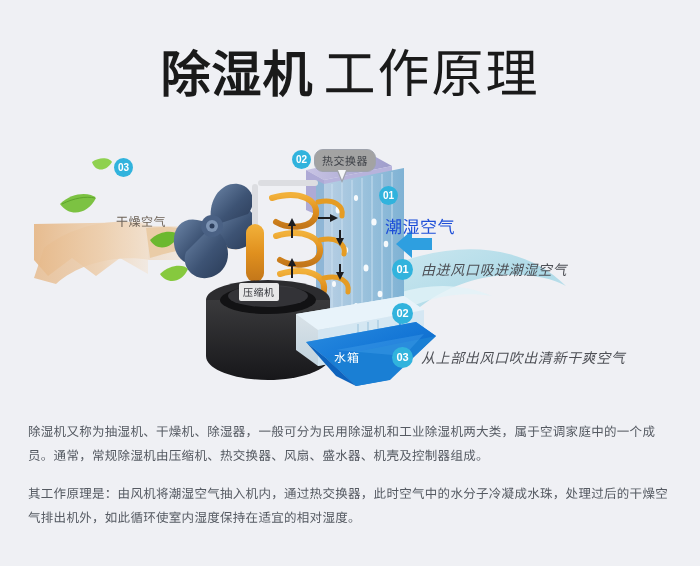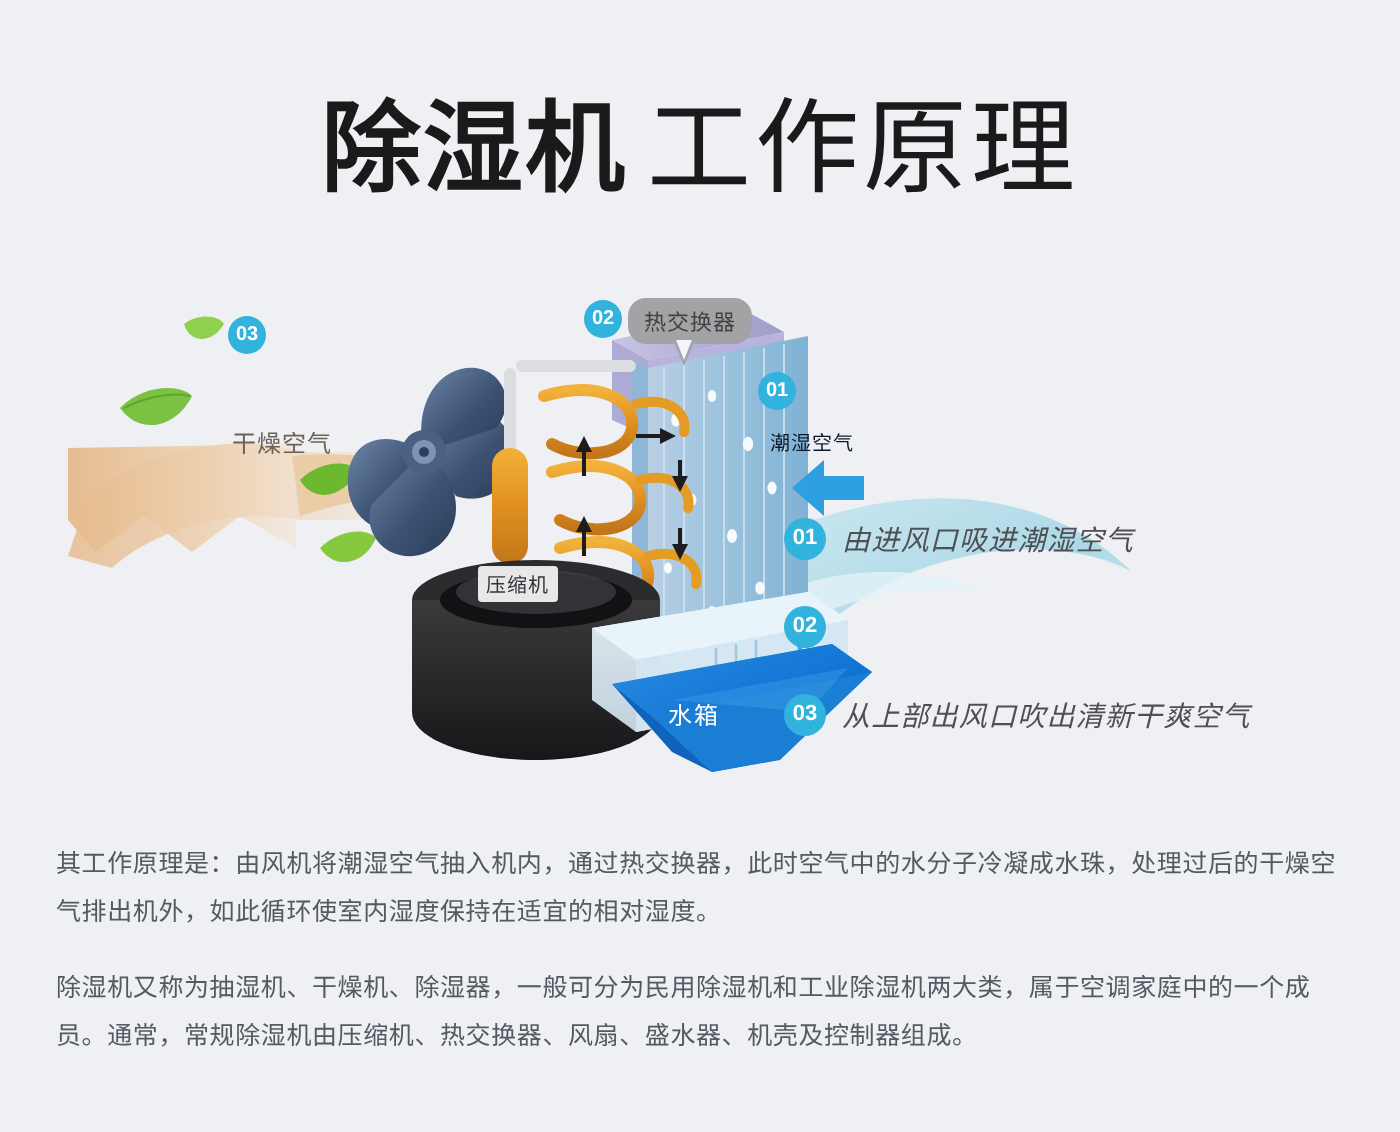--- a/index.html
+++ b/index.html
@@ -61,21 +61,21 @@
 
   
   .diagram-label {
     position: absolute;
     font-size: 11px;
     color: #5b5b63;
     white-space: nowrap;
     letter-spacing: .5px;
   }
   #label-dry-air   { left: 116px; top: 212px; color: #6d6257; font-size: 12px; text-align: right; }
-  #label-humid-air { left: 385px; top: 213px; color: #0f172a; font-size: 10px; }
+  #label-humid-air { left: 385px; top: 213px; color: #1d4ed8; font-size: 17px; }
 
   .badge {
     position: absolute;
     width: 19px;
     height: 19px;
     border-radius: 50%;
     background: #31b3dd;
     color: #ffffff;
     font-size: 10px;
     font-weight: 700;
@@ -403,17 +403,17 @@
     <div class="legend-item">
       <div class="legend-badge">02</div>
     </div>
     <div class="legend-item">
       <div class="legend-badge">03</div>
       <div class="legend-text">从上部出风口吹出清新干爽空气</div>
     </div>
   </div>
 
   <div class="body-copy">
+    <p class="para">除湿机又称为抽湿机、干燥机、除湿器，一般可分为民用除湿机和工业除湿机两大类，属于空调家庭中的一个成员。通常，常规除湿机由压缩机、热交换器、风扇、盛水器、机壳及控制器组成。</p>
     <p class="para">其工作原理是：由风机将潮湿空气抽入机内，通过热交换器，此时空气中的水分子冷凝成水珠，处理过后的干燥空气排出机外，如此循环使室内湿度保持在适宜的相对湿度。</p>
-    <p class="para">除湿机又称为抽湿机、干燥机、除湿器，一般可分为民用除湿机和工业除湿机两大类，属于空调家庭中的一个成员。通常，常规除湿机由压缩机、热交换器、风扇、盛水器、机壳及控制器组成。</p>
   </div>
 
 </div>
 
 </body></html>

